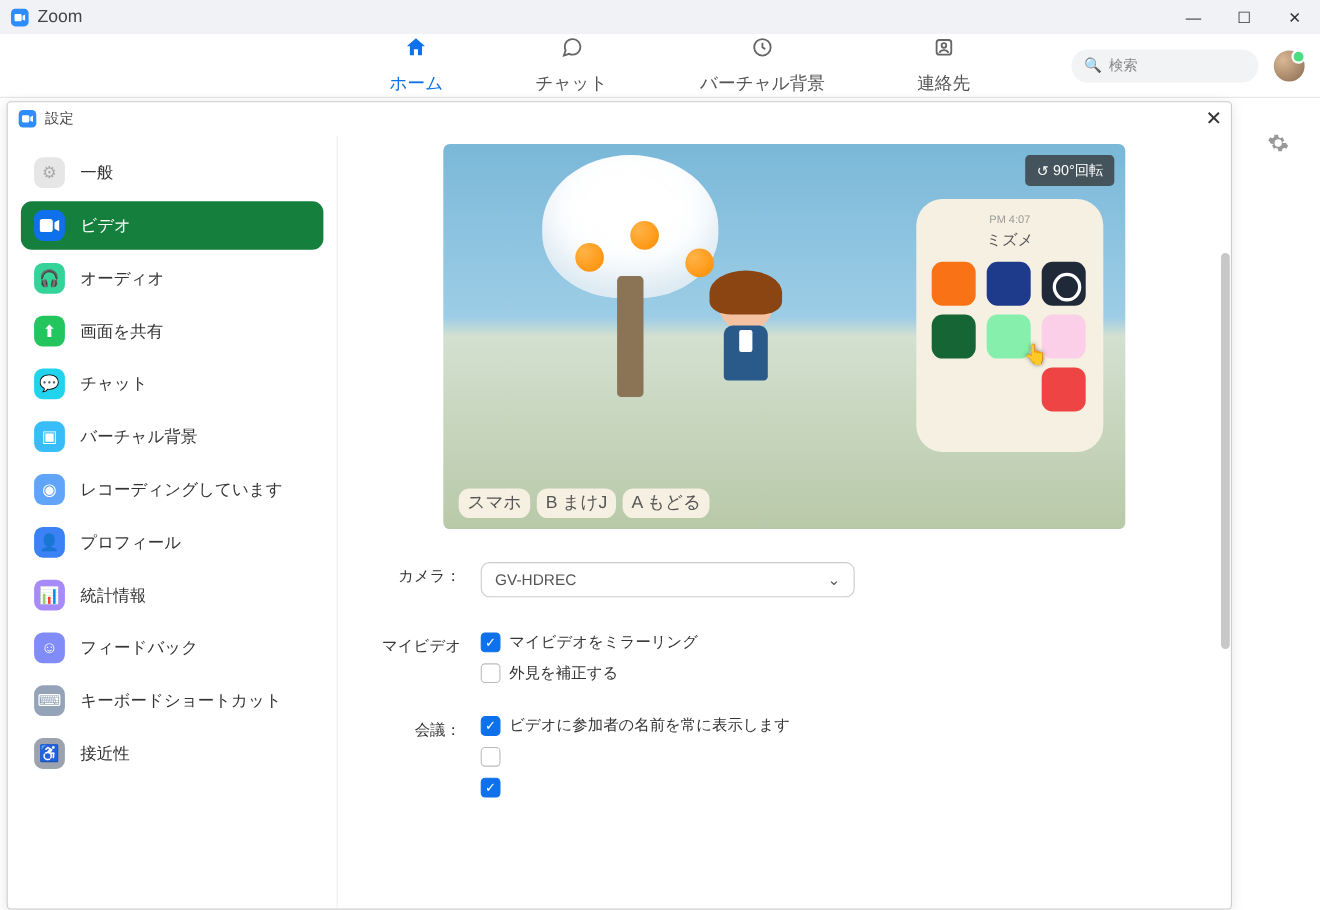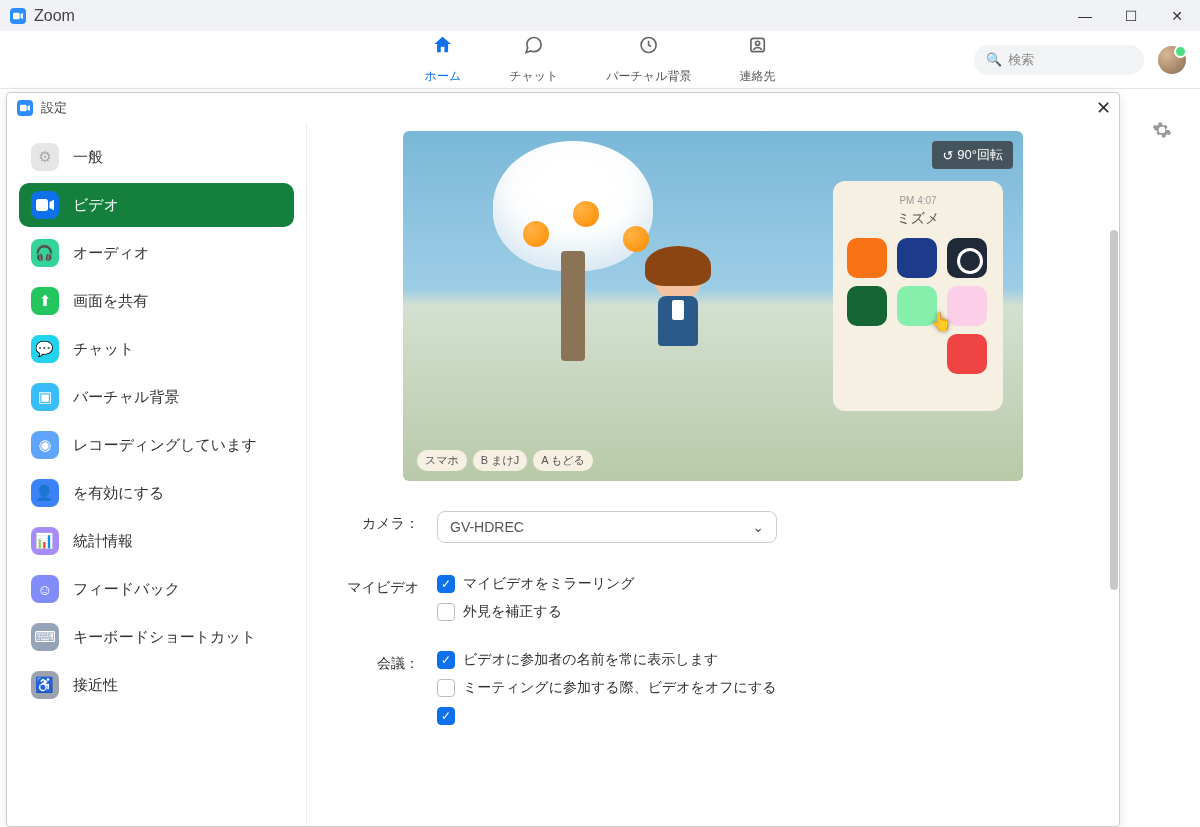--- a/index.html
+++ b/index.html
@@ -9,21 +9,21 @@
 .titlebar { height: 31px; background: #f0f2f5; display: flex; align-items: center; padding: 0 10px; position: relative; }
 .titlebar-icon { width: 16px; height: 16px; background: #2D8CFF; border-radius: 4px; display: flex; align-items: center; justify-content: center; margin-right: 8px; }
 .titlebar-icon svg { width: 10px; height: 8px; fill: white; }
 .titlebar-text { font-size: 16px; color: #444; }
 .win-controls { position: absolute; right: 0; top: 0; display: flex; }
 .win-btn { width: 46px; height: 31px; display: flex; align-items: center; justify-content: center; color: #333; font-size: 14px; }
 
 
 .topnav { height: 58px; background: #fff; border-bottom: 1px solid #e5e5e5; display: flex; align-items: center; position: relative; }
 .tabs { position: absolute; left: 50%; transform: translateX(-50%); display: flex; gap: 48px; }
-.tab { display: flex; flex-direction: column; align-items: center; gap: 12px; color: #555; font-size: 12px; }
+.tab { display: flex; flex-direction: column; align-items: center; gap: 12px; color: #555; font-size: 16px; margin-left: 36px; }
 .tab.active { color: #0E71EB; }
 .tab-ic { width: 22px; height: 22px; display: flex; align-items: center; justify-content: center; }
 .right-tools { position: absolute; right: 14px; display: flex; align-items: center; gap: 14px; }
 .search { width: 170px; height: 30px; background: #f1f3f4; border-radius: 15px; display: flex; align-items: center; padding: 0 12px; color: #888; font-size: 13px; gap: 6px; }
 .avatar { width: 28px; height: 28px; border-radius: 50%; background: radial-gradient(circle at 30% 30%, #d9b896, #8a6a4f); position: relative; }
 .avatar::after { content: ""; position: absolute; right: -1px; top: -1px; width: 9px; height: 9px; background: #4ade80; border: 2px solid #fff; border-radius: 50%; }
 .gear { position: absolute; right: 28px; top: 120px; color: #999; }
 
 
 .settings { position: absolute; left: 6px; top: 92px; right: 80px; bottom: 0; background: #fff; border: 1px solid #ccc; border-radius: 4px; box-shadow: 0 2px 12px rgba(0,0,0,0.1); display: flex; flex-direction: column; overflow: hidden; }
@@ -54,31 +54,31 @@
 .tree { position: absolute; left: 80px; top: 0; width: 180px; height: 270px; }
 .tree-trunk { position: absolute; bottom: 40px; left: 78px; width: 24px; height: 110px; background: #8b7355; border-radius: 4px; }
 .tree-crown { position: absolute; top: 10px; left: 10px; width: 160px; height: 130px; background: #fff; border-radius: 50% 50% 45% 45%; box-shadow: inset 0 -20px 30px rgba(180,210,230,0.5); }
 .orange { position: absolute; width: 26px; height: 26px; background: radial-gradient(circle at 30% 30%, #ffb347, #ff8c00); border-radius: 50%; }
 .o1 { top: 90px; left: 40px; } .o2 { top: 70px; left: 90px; } .o3 { top: 95px; left: 140px; }
 .char { position: absolute; left: 240px; top: 120px; width: 70px; height: 120px; }
 .char-head { width: 50px; height: 50px; background: #f4c2a1; border-radius: 50%; margin: 0 auto; position: relative; }
 .char-hair { position: absolute; top: -5px; left: -8px; width: 66px; height: 40px; background: #8b4513; border-radius: 50% 50% 30% 30%; }
 .char-body { width: 40px; height: 50px; background: #2a5a8a; border-radius: 8px 8px 4px 4px; margin: -5px auto 0 auto; position: relative; }
 .char-body::after { content:""; position:absolute; top:4px; left:14px; width:12px; height:20px; background:#fff; border-radius:2px; }
-.phone { position: absolute; right: 20px; top: 50px; width: 170px; height: 230px; background: #f5f0e1; border-radius: 12px; padding: 14px; }
+.phone { position: absolute; right: 20px; top: 50px; width: 170px; height: 230px; background: #f5f0e1; border-radius: 24px; padding: 14px; }
 .phone-top { font-size: 10px; color: #999; text-align: center; margin-bottom: 4px; }
 .phone-title { font-size: 14px; color: #555; text-align: center; margin-bottom: 10px; }
 .phone-grid { display: grid; grid-template-columns: repeat(3, 1fr); gap: 8px; }
 .app-ic { width: 40px; height: 40px; border-radius: 10px; }
 .a1{background:#f97316;} .a2{background:#1e3a8a;} .a3{background:#1f2937;position:relative;}
 .a3::after{content:"";position:absolute;top:10px;left:10px;width:20px;height:20px;border:3px solid #fff;border-radius:50%;}
 .a4{background:#166534;} .a5{background:#86efac;} .a6{background:#fbcfe8;} .a7{background:#ef4444;}
 .cursor { position:absolute; right:50px; top:130px; font-size:18px; color:#fff; filter:drop-shadow(0 0 2px rgba(0,0,0,0.5)); }
 .overlay-bot { position: absolute; bottom: 10px; left: 14px; display: flex; gap: 6px; }
-.pill { background: #f5f0e1; color: #555; font-size: 11px; padding: 3px 8px; border-radius: 10px; }
+.pill { background: #f5f0e1; color: #555; font-size: 16px; padding: 3px 8px; border-radius: 10px; }
 
 .form-row { display: flex; align-items: flex-start; margin-bottom: 20px; font-size: 14px; }
 .form-label { width: 100px; text-align: right; padding-right: 18px; color: #333; padding-top: 4px; }
 .form-ctrl { flex: 1; text-align: right; }
 .select { width: 340px; height: 32px; border: 1px solid #ccc; border-radius: 8px; display: flex; align-items: center; justify-content: space-between; padding: 0 12px; color: #555; margin-bottom: 12px; font-size: 14px; }
 .radio-row { display: flex; gap: 24px; align-items: center; }
 .radio, .check { display: flex; align-items: center; gap: 8px; font-size: 14px; color: #333; margin-bottom: 10px; }
 .radio-dot { width: 18px; height: 18px; border: 2px solid #bbb; border-radius: 50%; display: flex; align-items: center; justify-content: center; }
 .radio-dot.on { border-color: #0E71EB; }
 .radio-dot.on::after { content: ""; width: 10px; height: 10px; background: #0E71EB; border-radius: 50%; }
@@ -196,21 +196,21 @@
       <div class="side-item">
           <div class="side-ic ic-vbg">▣</div>
           <span>バーチャル背景</span>
         </div>
       <div class="side-item">
           <div class="side-ic ic-rec">◉</div>
           <span>レコーディングしています</span>
         </div>
       <div class="side-item">
           <div class="side-ic ic-profile">👤</div>
-          <span>を有効にする</span>
+          <span>プロフィール</span>
         </div>
       <div class="side-item">
           <div class="side-ic ic-stats">📊</div>
           <span>統計情報</span>
         </div>
       <div class="side-item">
           <div class="side-ic ic-feedback">☺</div>
           <span>フィードバック</span>
         </div>
       <div class="side-item">
@@ -291,21 +291,20 @@
 
       <div class="form-row">
         <div class="form-label">会議：</div>
         <div class="form-ctrl">
           <div class="check">
               <div class="check-box on">✓</div>
               <span>ビデオに参加者の名前を常に表示します</span>
             </div>
           <div class="check">
               <div class="check-box"></div>
-              <span>ミーティングに参加する際、ビデオをオフにする</span>
             </div>
           <div class="check">
               <div class="check-box on">✓</div>
             </div>
         </div>
       </div>
     </div>
   </div>
 </div>
 

